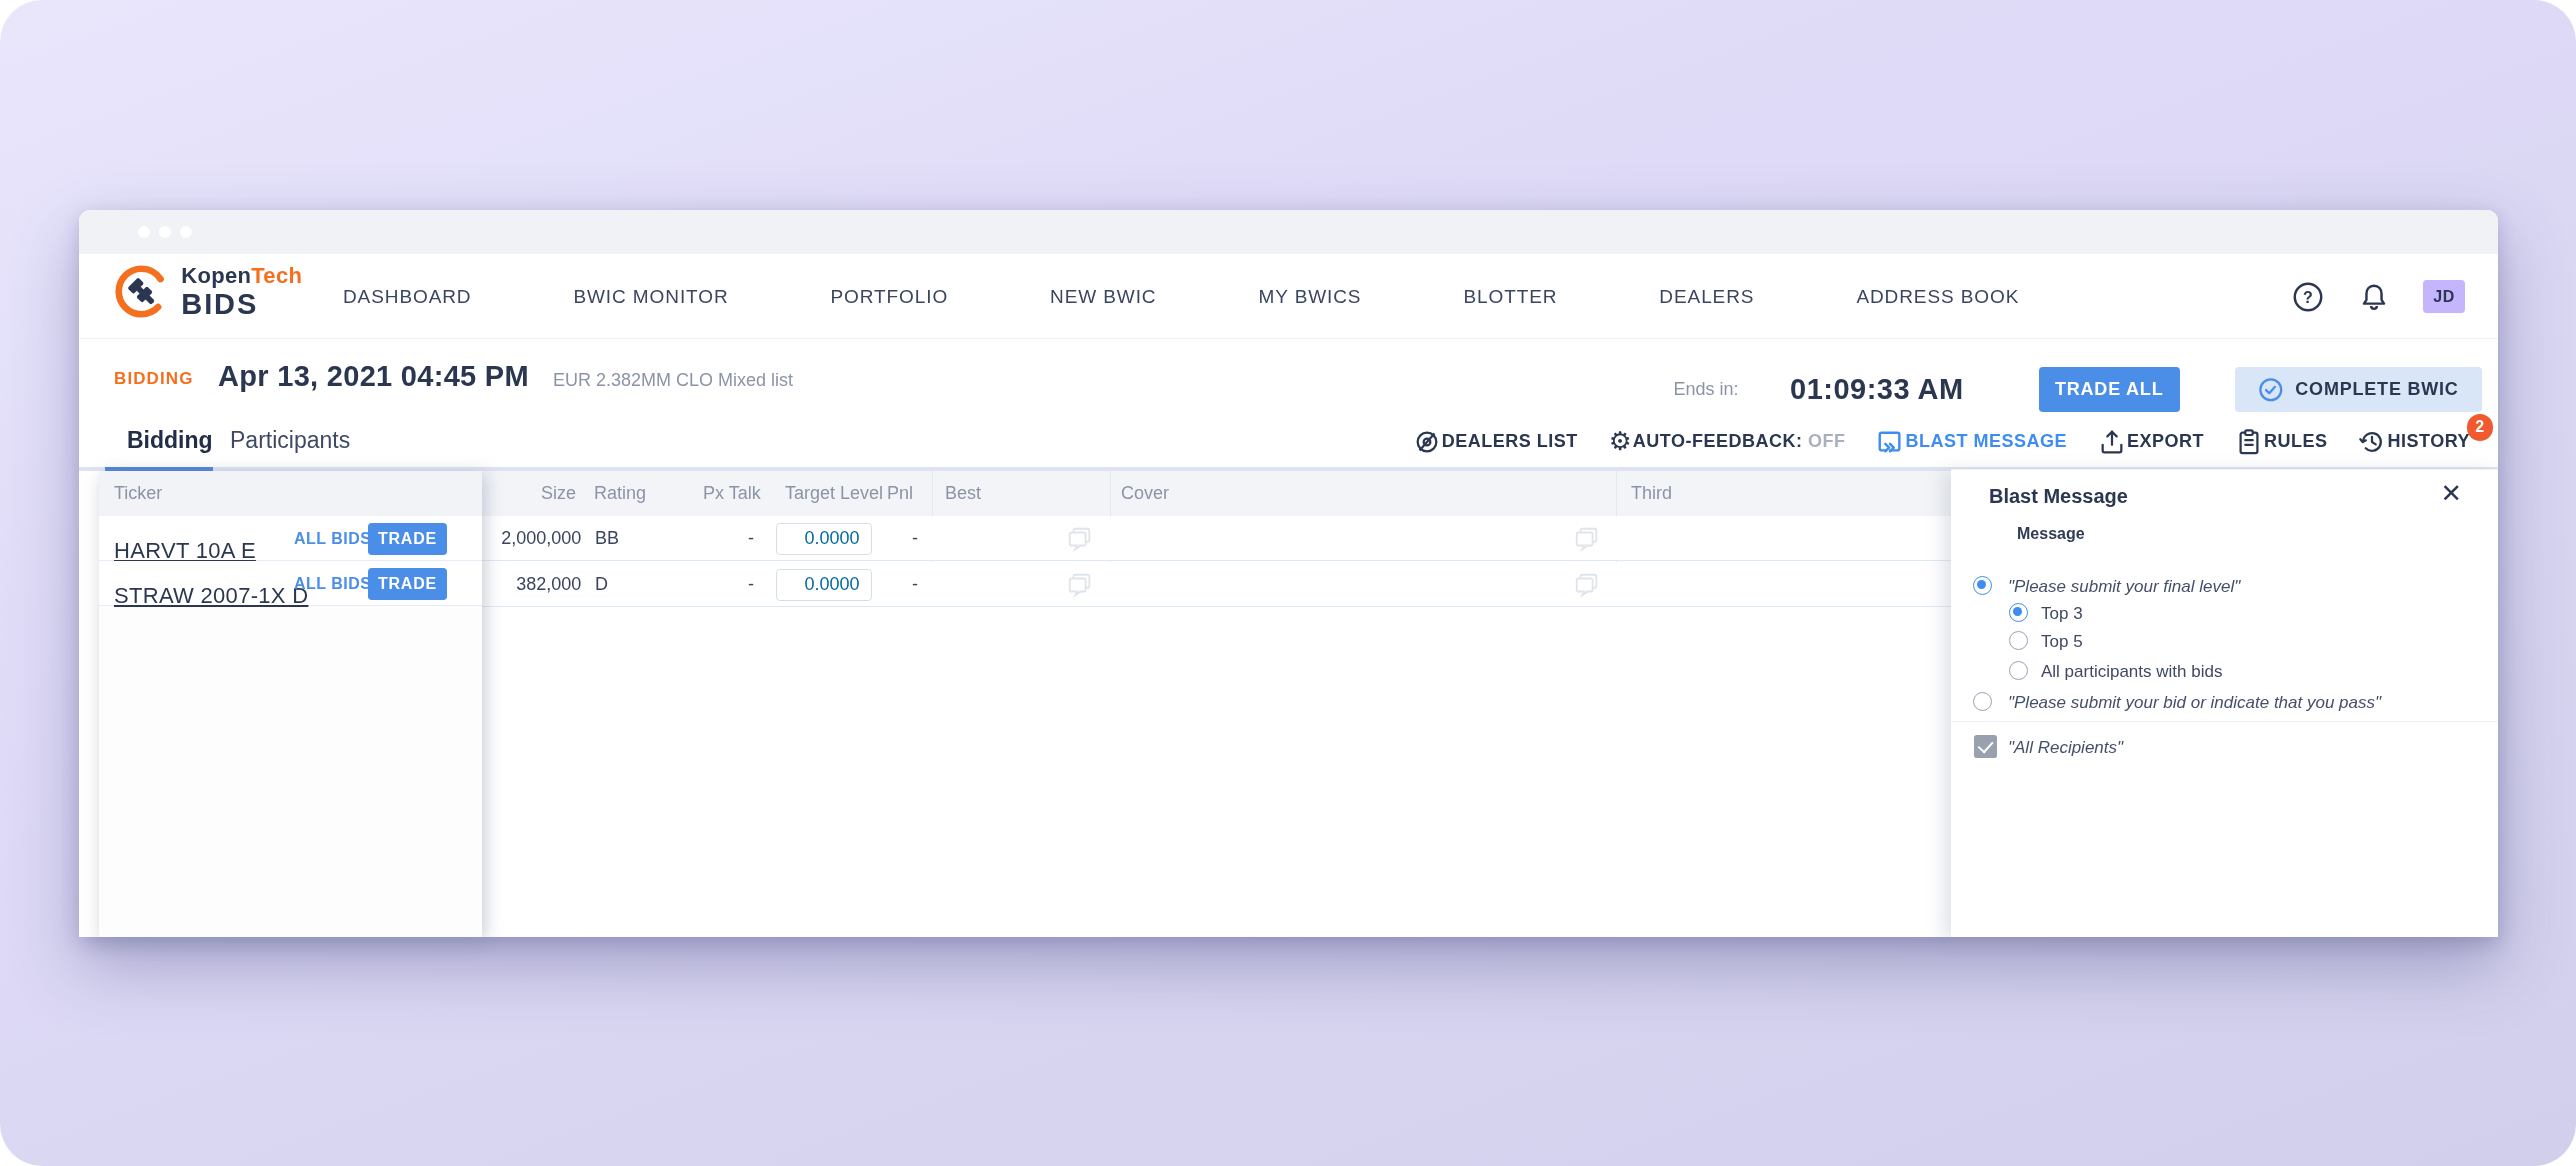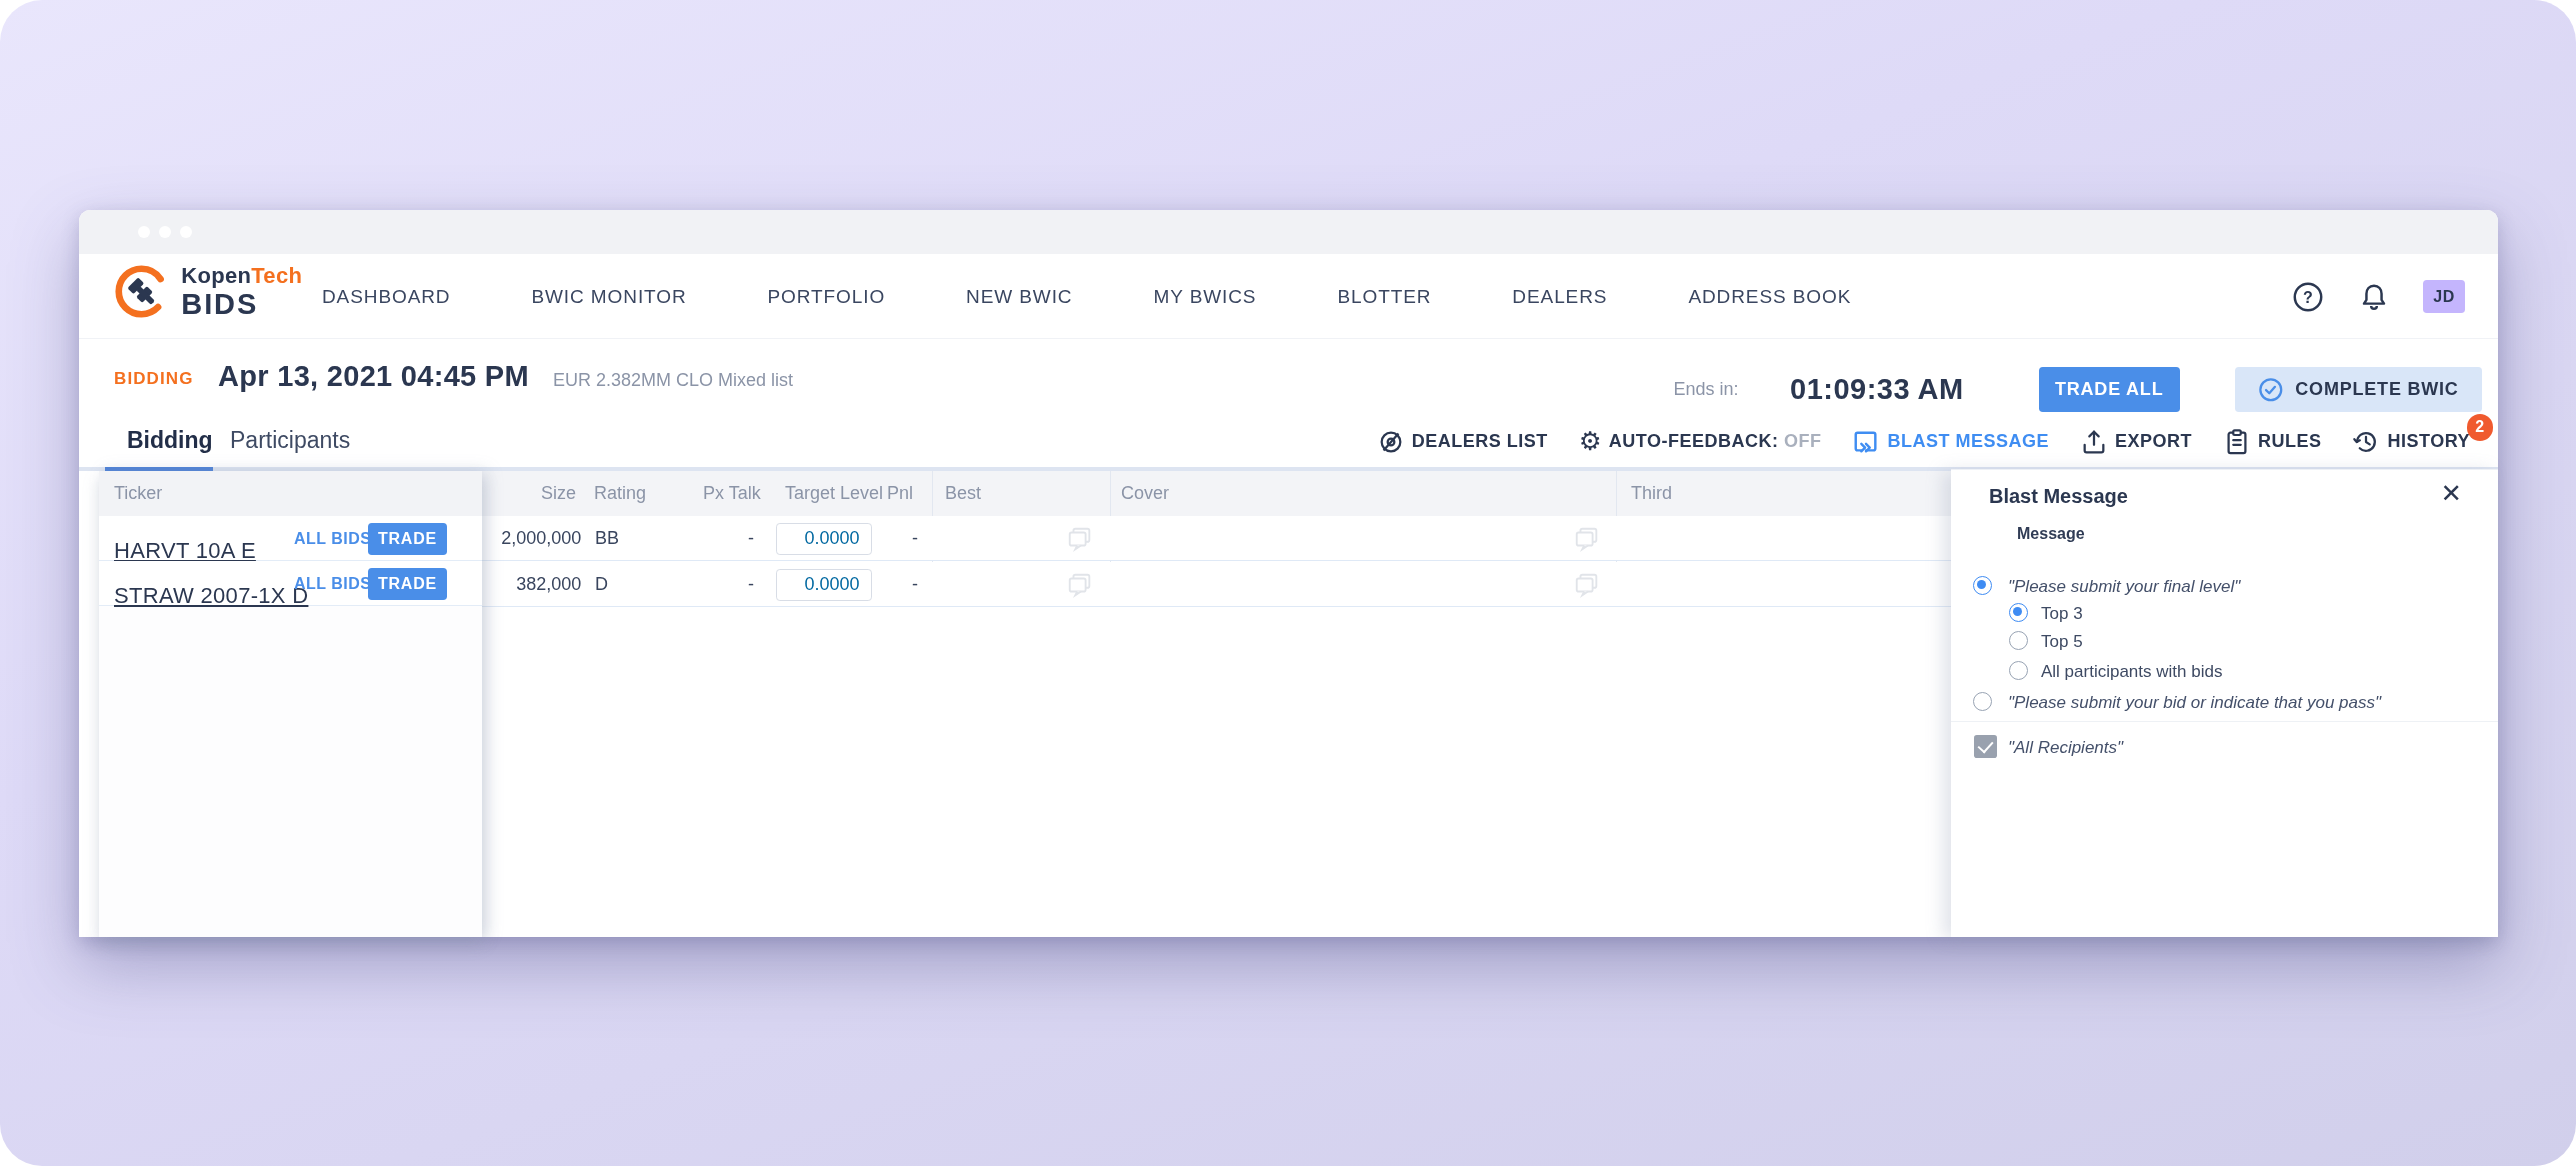--- a/index.html
+++ b/index.html
@@ -15,21 +15,21 @@
   .dot { width:12.3px; height:12.3px; border-radius:50%; background:#fff; }
   
   .navbar { position:absolute; left:0; top:44px; right:0; height:85px; background:#fff;
             border-bottom:0.9px solid #f0f2f6; }
   .brand { position:absolute; left:35px; top:10.4px; display:flex; align-items:center; gap:12.3px; }
   .brand-text { line-height:1; }
   .brand-line1 { font-size:22px; font-weight:bold; color:#2b3750; letter-spacing:0.3px; }
   .brand-line1 .tech { color:#f4701f; }
   .brand-line2 { font-size:29px; font-weight:bold; color:#2b3750; letter-spacing:1.9px; margin-top:2.8px; }
   .nav-items { position:absolute; left:243px; top:0; height:85px; display:flex; align-items:center; gap:81px; }
-  .nav-item { font-size:19px; color:#3a4660; letter-spacing:0.9px; font-weight:500; white-space:nowrap; cursor:pointer; }
+  .nav-item { font-size:19px; color:#3a4660; letter-spacing:0.9px; font-weight:500; white-space:nowrap; cursor:pointer;margin-left:21px; }
   .nav-right { position:absolute; right:33px; top:0; height:85px; display:flex; align-items:center; gap:32px; }
   .avatar { width:42px; height:33px; background:#c4b5fd; border-radius:3.8px; display:flex; align-items:center;
             justify-content:center; font-size:16px; font-weight:bold; color:#2b3750; letter-spacing:0.5px; }
   
   .headerrow { position:absolute; left:0; top:129px; right:0; height:78px; background:#fff; }
   .status { position:absolute; left:35px; top:30px; font-size:17px; font-weight:bold; color:#f4701f; letter-spacing:1.1px; }
   .bwic-date { position:absolute; left:139px; top:21px; font-size:29px; font-weight:bold; color:#2b3750; letter-spacing:0.3px; }
   .bwic-sub { position:absolute; left:474px; top:31px; font-size:18px; color:#8b94a7; }
   .header-right { position:absolute; right:16px; top:28px; height:45px; display:flex; align-items:center;gap:42px; }
   .ends-label { font-size:18px; color:#8b94a7; margin-right:9.5px; }
@@ -41,21 +41,21 @@
                   letter-spacing:0.8px; border:none; border-radius:3.8px; display:flex; align-items:center;
                   justify-content:center; gap:11.4px; cursor:pointer; font-family:inherit; }
   
   .tabsrow { position:absolute; left:0; top:206px; right:0; height:55px; background:#fff; }
   .tab-underline-track { position:absolute; left:0; right:0; bottom:0; height:3.8px; background:#dde4f1; }
   .tab-underline-active { position:absolute; left:25.6px; bottom:0; width:108px; height:3.8px; background:#4e82d8; z-index:1; }
   .tab { position:absolute; top:11.4px; font-size:23px; cursor:pointer; }
   .tab.active { left:48px; font-weight:bold; color:#222e48; }
   .tab.inactive { left:151px; color:#3e4a63; }
   .toolbar { position:absolute; right:28px; top:0; height:51px; display:flex; align-items:center; gap:31px; }
-  .tool { display:flex; align-items:center; gap:7px; cursor:pointer; position:relative; }
+  .tool { display:flex; align-items:center; gap:1px; cursor:pointer; position:relative; }
   .tool-label { font-size:18px; font-weight:bold; color:#2b3750; letter-spacing:0.5px; white-space:nowrap; }
   .tool-label.blue { color:#3f8df2; }
   .tool-label .off { color:#a9b0bd; }
   .badge { position:absolute; right:-23px; top:-13.3px; min-width:26.5px; height:26.5px; background:#f05a2e; color:#fff;
            border-radius:50%; font-size:16px; font-weight:bold; display:flex; align-items:center; justify-content:center; }
   .gear-glyph { font-size:25.6px; color:#2b3750; line-height:1; font-family:"DejaVu Sans",sans-serif; }
   
   .tablearea { position:absolute; left:0; top:261px; right:0; bottom:0; background:#fff; overflow:hidden; }
   .thead-band { position:absolute; left:403px; right:0; top:0; height:45px; background:#f3f4f7; }
   .th { position:absolute; top:0; height:45px; display:flex; align-items:center; font-size:18px; color:#8b94a7; }

